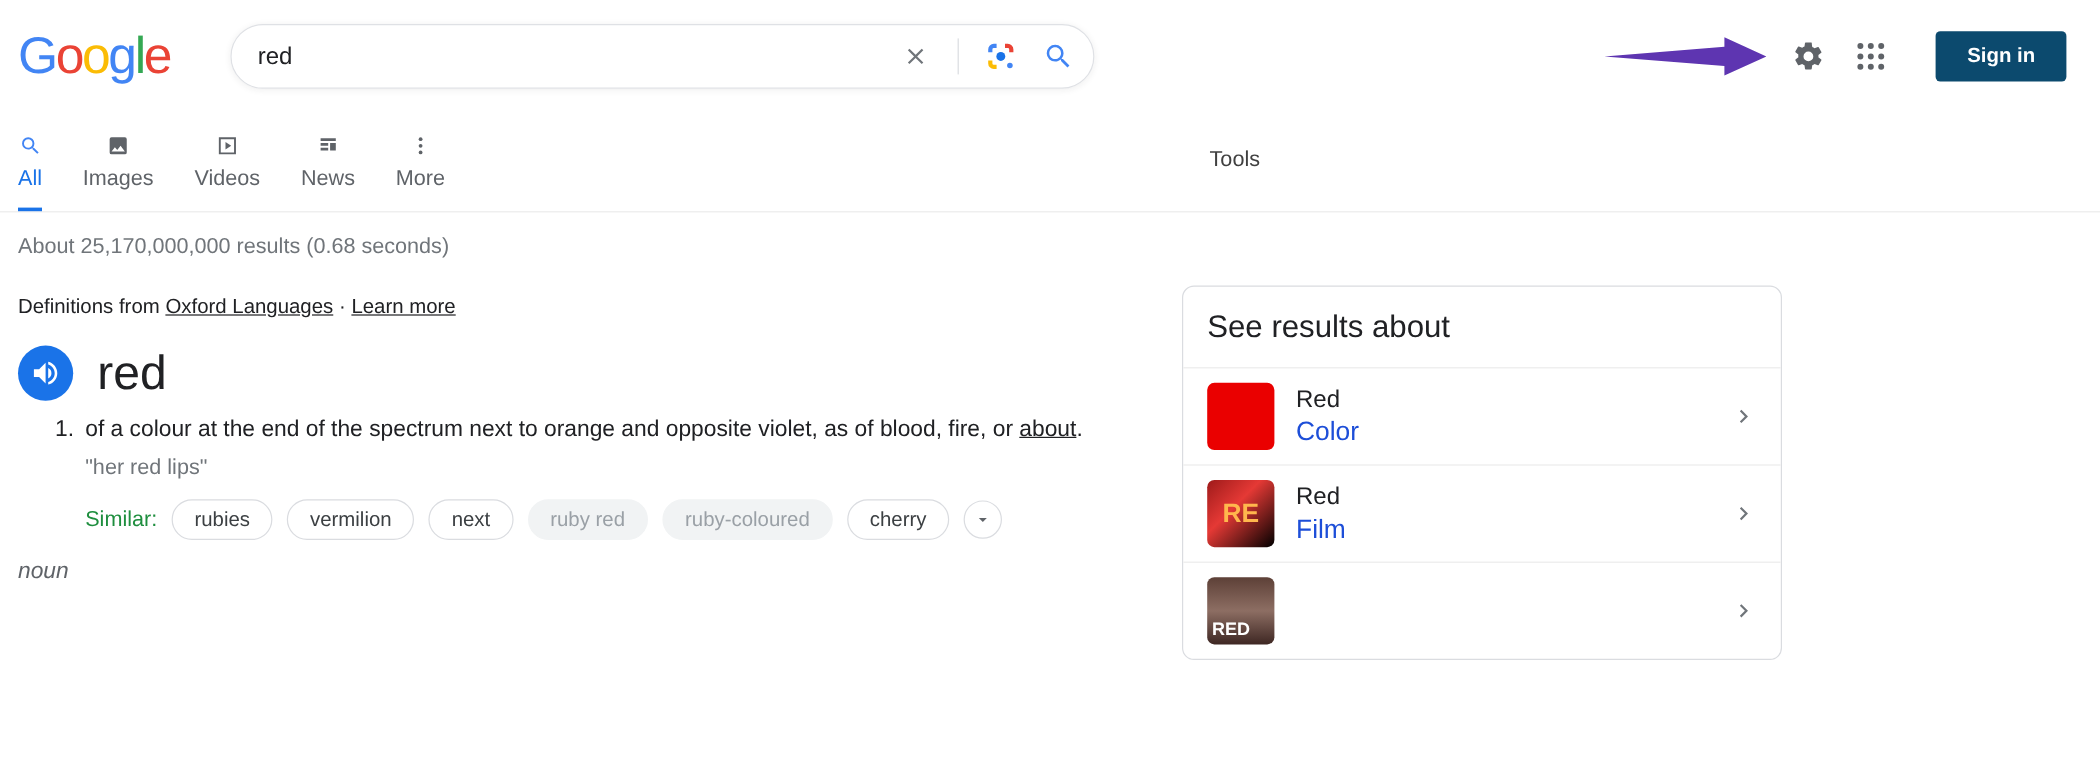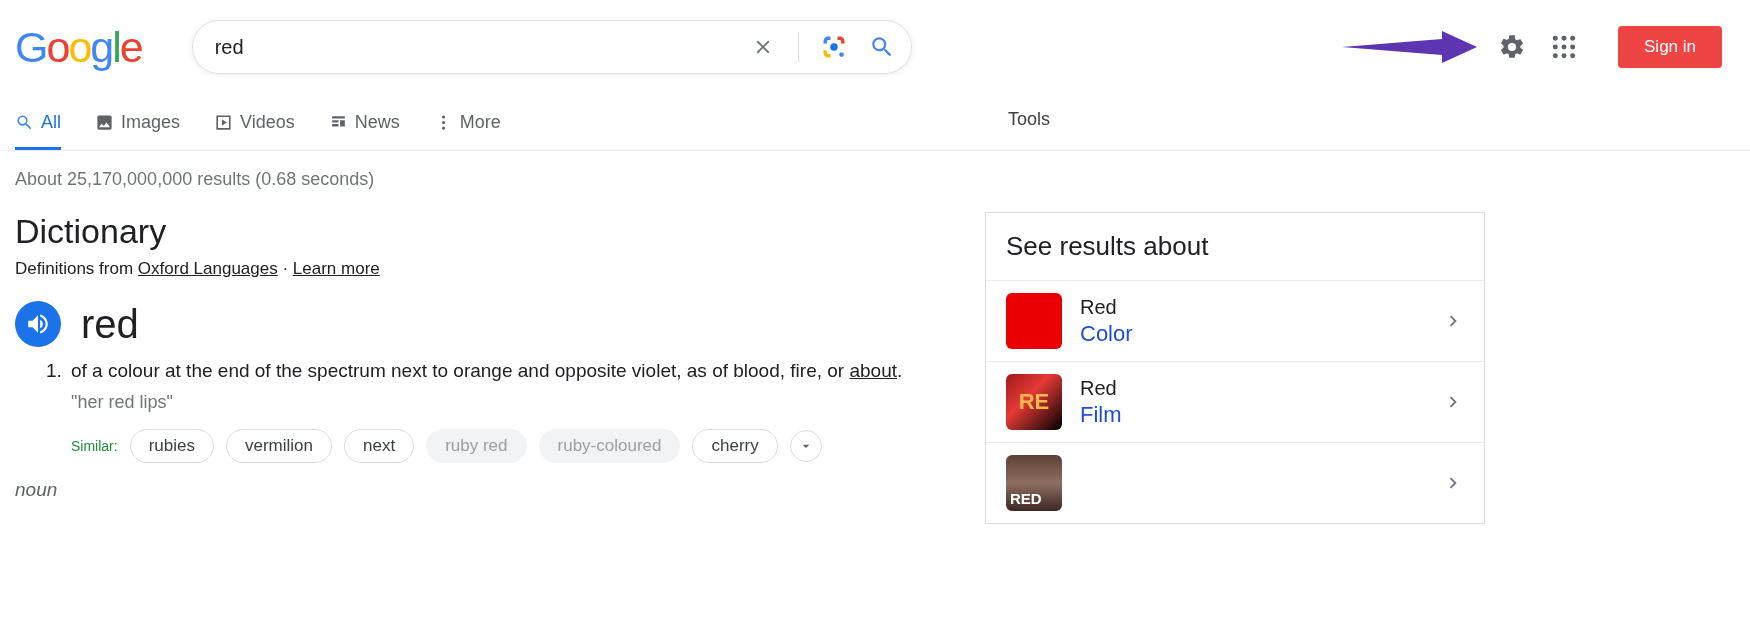--- a/index.html
+++ b/index.html
@@ -16,26 +16,26 @@
     .logo span:nth-child(6) { color: #ea4335; }
     
     .search-box { display: flex; align-items: center; width: 720px; height: 54px; border: 1px solid #dfe1e5; border-radius: 27px; padding: 0 12px 0 22px; box-shadow: 0 1px 6px rgba(32,33,36,.08); }
     .search-input { flex: 1; border: none; outline: none; font-size: 20px; color: #202124; }
     .search-icons { display: flex; align-items: center; gap: 14px; }
     .icon-btn { width: 34px; height: 34px; display: flex; align-items: center; justify-content: center; cursor: pointer; }
     .divider-v { width: 1px; height: 30px; background: #dadce0; margin: 0 4px; }
     
     .header-right { margin-left: auto; display: flex; align-items: center; gap: 18px; }
     .arrow-annotation { color: #5e35b1; }
-    .signin-btn { background: #ef4444; color: #fff; border: none; border-radius: 4px; padding: 11px 26px; font-size: 17px; font-weight: 400; cursor: pointer; margin-left: 19px; }
+    .signin-btn { background: #0c4a6e; color: #fff; border: none; border-radius: 4px; padding: 11px 26px; font-size: 17px; font-weight: 700; cursor: pointer; margin-left: 19px; }
     
     
     .tabs-bar { display: flex; align-items: center; padding: 0 0 0 15px; margin-top: 28px; border-bottom: 1px solid #ebebeb; }
     .tabs { display: flex; gap: 34px; }
-    .tab { display: flex; align-items: center; gap: 7px; padding: 10px 0 14px; color: #5f6368; font-size: 18px; cursor: pointer; border-bottom: 3px solid transparent; }
+    .tab { display: flex; align-items: center; gap: 7px; padding: 10px 0 14px; color: #5f6368; font-size: 18px; cursor: pointer; border-bottom: 3px solid transparent; flex-direction: column; }
     .tab.active { color: #1a73e8; border-bottom-color: #1a73e8; }
     .tab-icon { width: 19px; height: 19px; }
     .tools { margin-left: auto; margin-right: 700px; color: #404040; font-size: 18px; padding-bottom: 14px; cursor: pointer; }
     
     
     .stats { padding: 18px 0 0 15px; color: #70757a; font-size: 18px; }
     
     .content-row { display: flex; padding: 0 0 0 15px; margin-top: 22px; gap: 50px; }
     .main-col { width: 920px; }
     .side-col { }
@@ -48,27 +48,27 @@
     .speaker-btn { width: 46px; height: 46px; border-radius: 50%; background: #1a73e8; display: flex; align-items: center; justify-content: center; cursor: pointer; }
     .word-text { font-size: 40px; color: #202124; }
     
     .pos { font-style: italic; color: #5f6368; font-size: 19px; margin-top: 28px; }
     .definition-list { margin: 10px 0 0 18px; }
     .definition-list li { font-size: 19px; line-height: 1.45; color: #202124; margin-left: 34px; padding-left: 4px; }
     .def-link { text-decoration: underline; color: #202124; }
     .example { color: #70757a; font-size: 18px; margin-top: 4px; }
     
     .similar-row { display: flex; align-items: center; gap: 12px; margin-top: 14px; margin-left: 56px; }
-    .similar-label { color: #1e8e3e; font-size: 14px; text-align: center; }
+    .similar-label { color: #1e8e3e; font-size: 18px; text-align: center; }
     .chip { border: 1px solid #dadce0; border-radius: 24px; padding: 6px 18px; font-size: 17px; color: #3c4043; cursor: pointer; }
     .chip.muted { background: #f1f3f4; color: #9aa0a6; border-color: #f1f3f4; }
     .expand-chip { border: 1px solid #dadce0; border-radius: 50%; width: 32px; height: 32px; display: flex; align-items: center; justify-content: center; cursor: pointer; }
     
     
-    .panel { width: 500px; border: 1px solid #dadce0; border-radius: 0; overflow: hidden; }
+    .panel { width: 500px; border: 1px solid #dadce0; border-radius: 10px; overflow: hidden; }
     .panel-title { font-size: 26px; padding: 18px 20px; }
     .panel-item { display: flex; align-items: center; gap: 18px; padding: 12px 20px; border-top: 1px solid #ebebeb; cursor: pointer; }
     .panel-thumb { width: 56px; height: 56px; border-radius: 6px; background: #ea0000; }
     .panel-thumb.film1 { background: linear-gradient(135deg, #9e1a1a 0%, #e53935 40%, #000 100%); position: relative; overflow: hidden; }
     .panel-thumb.film1::after { content: "RE"; position: absolute; inset: 0; display: flex; align-items: center; justify-content: center; font-size: 22px; font-weight: 900; color: #ffb74d; font-family: impact, sans-serif; }
     .panel-thumb.film2 { background: linear-gradient(180deg, #5d4037 0%, #8d6e63 50%, #3e2723 100%); position: relative; overflow: hidden; }
     .panel-thumb.film2::after { content: "RED"; position: absolute; bottom: 4px; left: 4px; font-size: 15px; font-weight: 900; color: #fff; font-family: impact, sans-serif; }
     .panel-text .t1 { font-size: 20px; color: #202124; }
     .panel-text .t2 { font-size: 22px; color: #1d4ed8; margin-top: 2px; }
     .panel-chevron { margin-left: auto; color: #70757a; }
@@ -174,21 +174,20 @@
       <span>More</span>
     </div>
   </div>
   <div class="tools">Tools</div>
 </div>
 
 <div class="stats">About 25,170,000,000 results (0.68 seconds)</div>
 
 <div class="content-row">
   <div class="main-col">
-    <div class="dict-title">Dictionary</div>
     <div class="dict-sub">
       <span>Definitions from </span><a href="#">Oxford Languages</a><span> · </span><a href="#">Learn more</a>
     </div>
 
     <div class="word-row">
       <div class="speaker-btn">
         <svg width="26" height="26" viewBox="0 0 24 24">
             <path fill="#fff" d="M3 9v6h4l5 5V4L7 9H3zm13.5 3a4.5 4.5 0 00-2.5-4.03v8.05A4.5 4.5 0 0016.5 12zM14 3.23v2.06c2.89.86 5 3.54 5 6.71s-2.11 5.85-5 6.71v2.06c4.01-.91 7-4.49 7-8.77s-2.99-7.86-7-8.77z"></path>
           </svg>
       </div>

